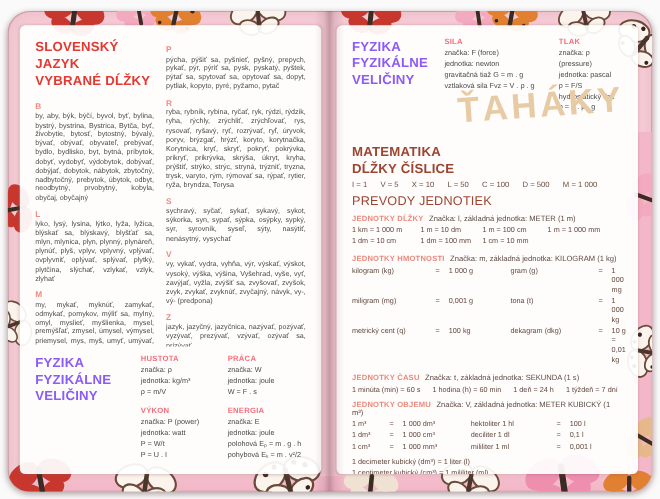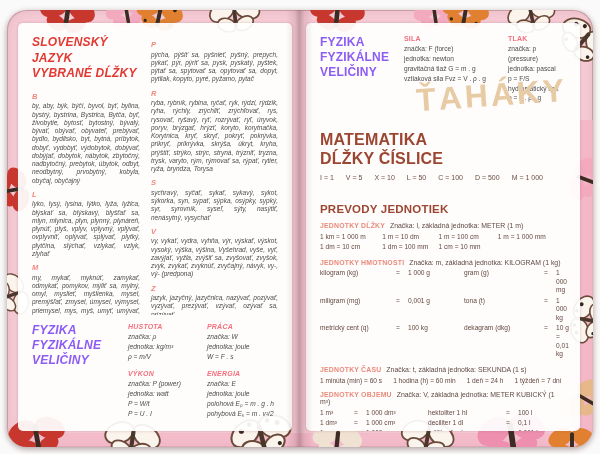--- a/index.html
+++ b/index.html
@@ -2,21 +2,21 @@
 <html><head>
 <meta charset="utf-8">
 <style>
   html,body{margin:0;padding:0;}
   body{width:600px;height:454px;background:#fbfafa;font-family:"Liberation Sans",sans-serif;position:relative;overflow:hidden;}
   .spread{position:absolute;left:7px;top:10px;width:586px;height:437px;background:#f6ccd6;border-radius:20px;
     box-shadow:0 2px 6px rgba(70,40,45,.45), inset 0 0 0 1px rgba(120,70,75,.3), inset 0 0 14px rgba(160,95,105,.18);overflow:hidden;}
   svg.deco{position:absolute;left:0;top:0;z-index:0;}
   .page{position:absolute;top:13px;height:408px;background:rgba(255,255,255,.93);border-radius:5px;z-index:1;
     box-shadow:0 0 3px rgba(150,95,100,.35);overflow:hidden;}
-  .page.left{left:11px;width:274px;font-style:italic;}
+  .page.left{left:11px;width:274px;}
   .page.right{left:299px;width:274px;}
   .spine{position:absolute;left:279px;top:0;width:27px;height:100%;z-index:2;pointer-events:none;
     background:linear-gradient(90deg,rgba(105,55,65,0) 0%,rgba(105,55,65,.12) 32%,rgba(85,40,50,.30) 50%,rgba(105,55,65,.12) 68%,rgba(105,55,65,0) 100%);}
   .left-inner,.right-inner{position:absolute;inset:0;padding:12px 14px;}
   .left-inner{display:flex;flex-direction:column;}
   .cols{display:flex;gap:11px;flex:1;overflow:hidden;}
   .col1{width:108px;flex:none;}
   .col2{flex:1;min-width:0;}
   .main-title{color:#e23a33;font-weight:bold;font-size:12px;line-height:1.3;letter-spacing:.2px;margin-bottom:10px;}
   .word-section{margin-bottom:3px;}
@@ -26,23 +26,23 @@
   .fyz-title{color:#8b5cf6;font-weight:bold;font-size:12px;line-height:1.25;white-space:pre-line;width:86px;flex:none;letter-spacing:.2px;}
   .fyz-entries{flex:1;display:grid;grid-template-columns:1fr 1fr;gap:9px 8px;}
   .fyz-name{color:#f4707e;font-weight:bold;font-size:7px;margin-bottom:2px;letter-spacing:.2px;}
   .fyz-lines{font-size:6.6px;line-height:1.5;color:#4b4b4b;white-space:pre-line;}
   .rp-header{display:flex;gap:10px;}
   .rp-header .fyz-title{width:74px;}
   .rp-entries{display:flex;gap:10px;flex:1;min-width:0;}
   .rp-entries div.fyz-entry:nth-of-type(1){width:94px;flex:none;}
   .rp-entries div.fyz-entry:nth-of-type(2){flex:1;min-width:0;}
   .watermark{position:absolute;top:54px;left:110px;font-size:32px;font-weight:bold;color:#e7cba4;letter-spacing:3px;transform:rotate(-4deg);z-index:1;}
-  .math-title{margin-top:28px;color:#9c4632;font-weight:bold;font-size:16px;line-height:1.18;letter-spacing:.2px;position:relative;z-index:2;}
+  .math-title{margin-top:28px;color:#9c4632;font-weight:bold;font-size:12px;line-height:1.18;letter-spacing:.2px;position:relative;z-index:2;}
   .roman-row{display:flex;gap:12px;margin-top:5px;font-size:7px;color:#6b4f40;}
-  .prevody-title{margin-top:22px;color:#9c4632;font-weight:bold;font-size:11.5px;letter-spacing:.2px;}
+  .prevody-title{margin-top:5px;color:#9c4632;font-weight:normal;font-size:11.5px;letter-spacing:.2px;}
   .unit-section{margin-top:7px;}
   .unit-head{font-size:6.9px;}
   .unit-label{color:#e98a7c;font-weight:bold;letter-spacing:.2px;}
   .unit-desc{color:#5d4a41;margin-left:3px;}
   .ugrid{margin-top:3.5px;display:grid;font-size:6.6px;line-height:1.32;color:#63493f;row-gap:1.5px;}
   .g-dlzky{grid-template-columns:1.05fr .95fr 1fr 1.15fr;}
   .g-hmot{grid-template-columns:76px 12px 56px 80px 12px 1fr;}
   .g-obj{grid-template-columns:34px 12px 62px 78px 12px 1fr;}
   .row{display:contents;}
   .cas-row{display:flex;gap:11px;margin-top:4px;font-size:6.6px;color:#63493f;flex-wrap:nowrap;}

